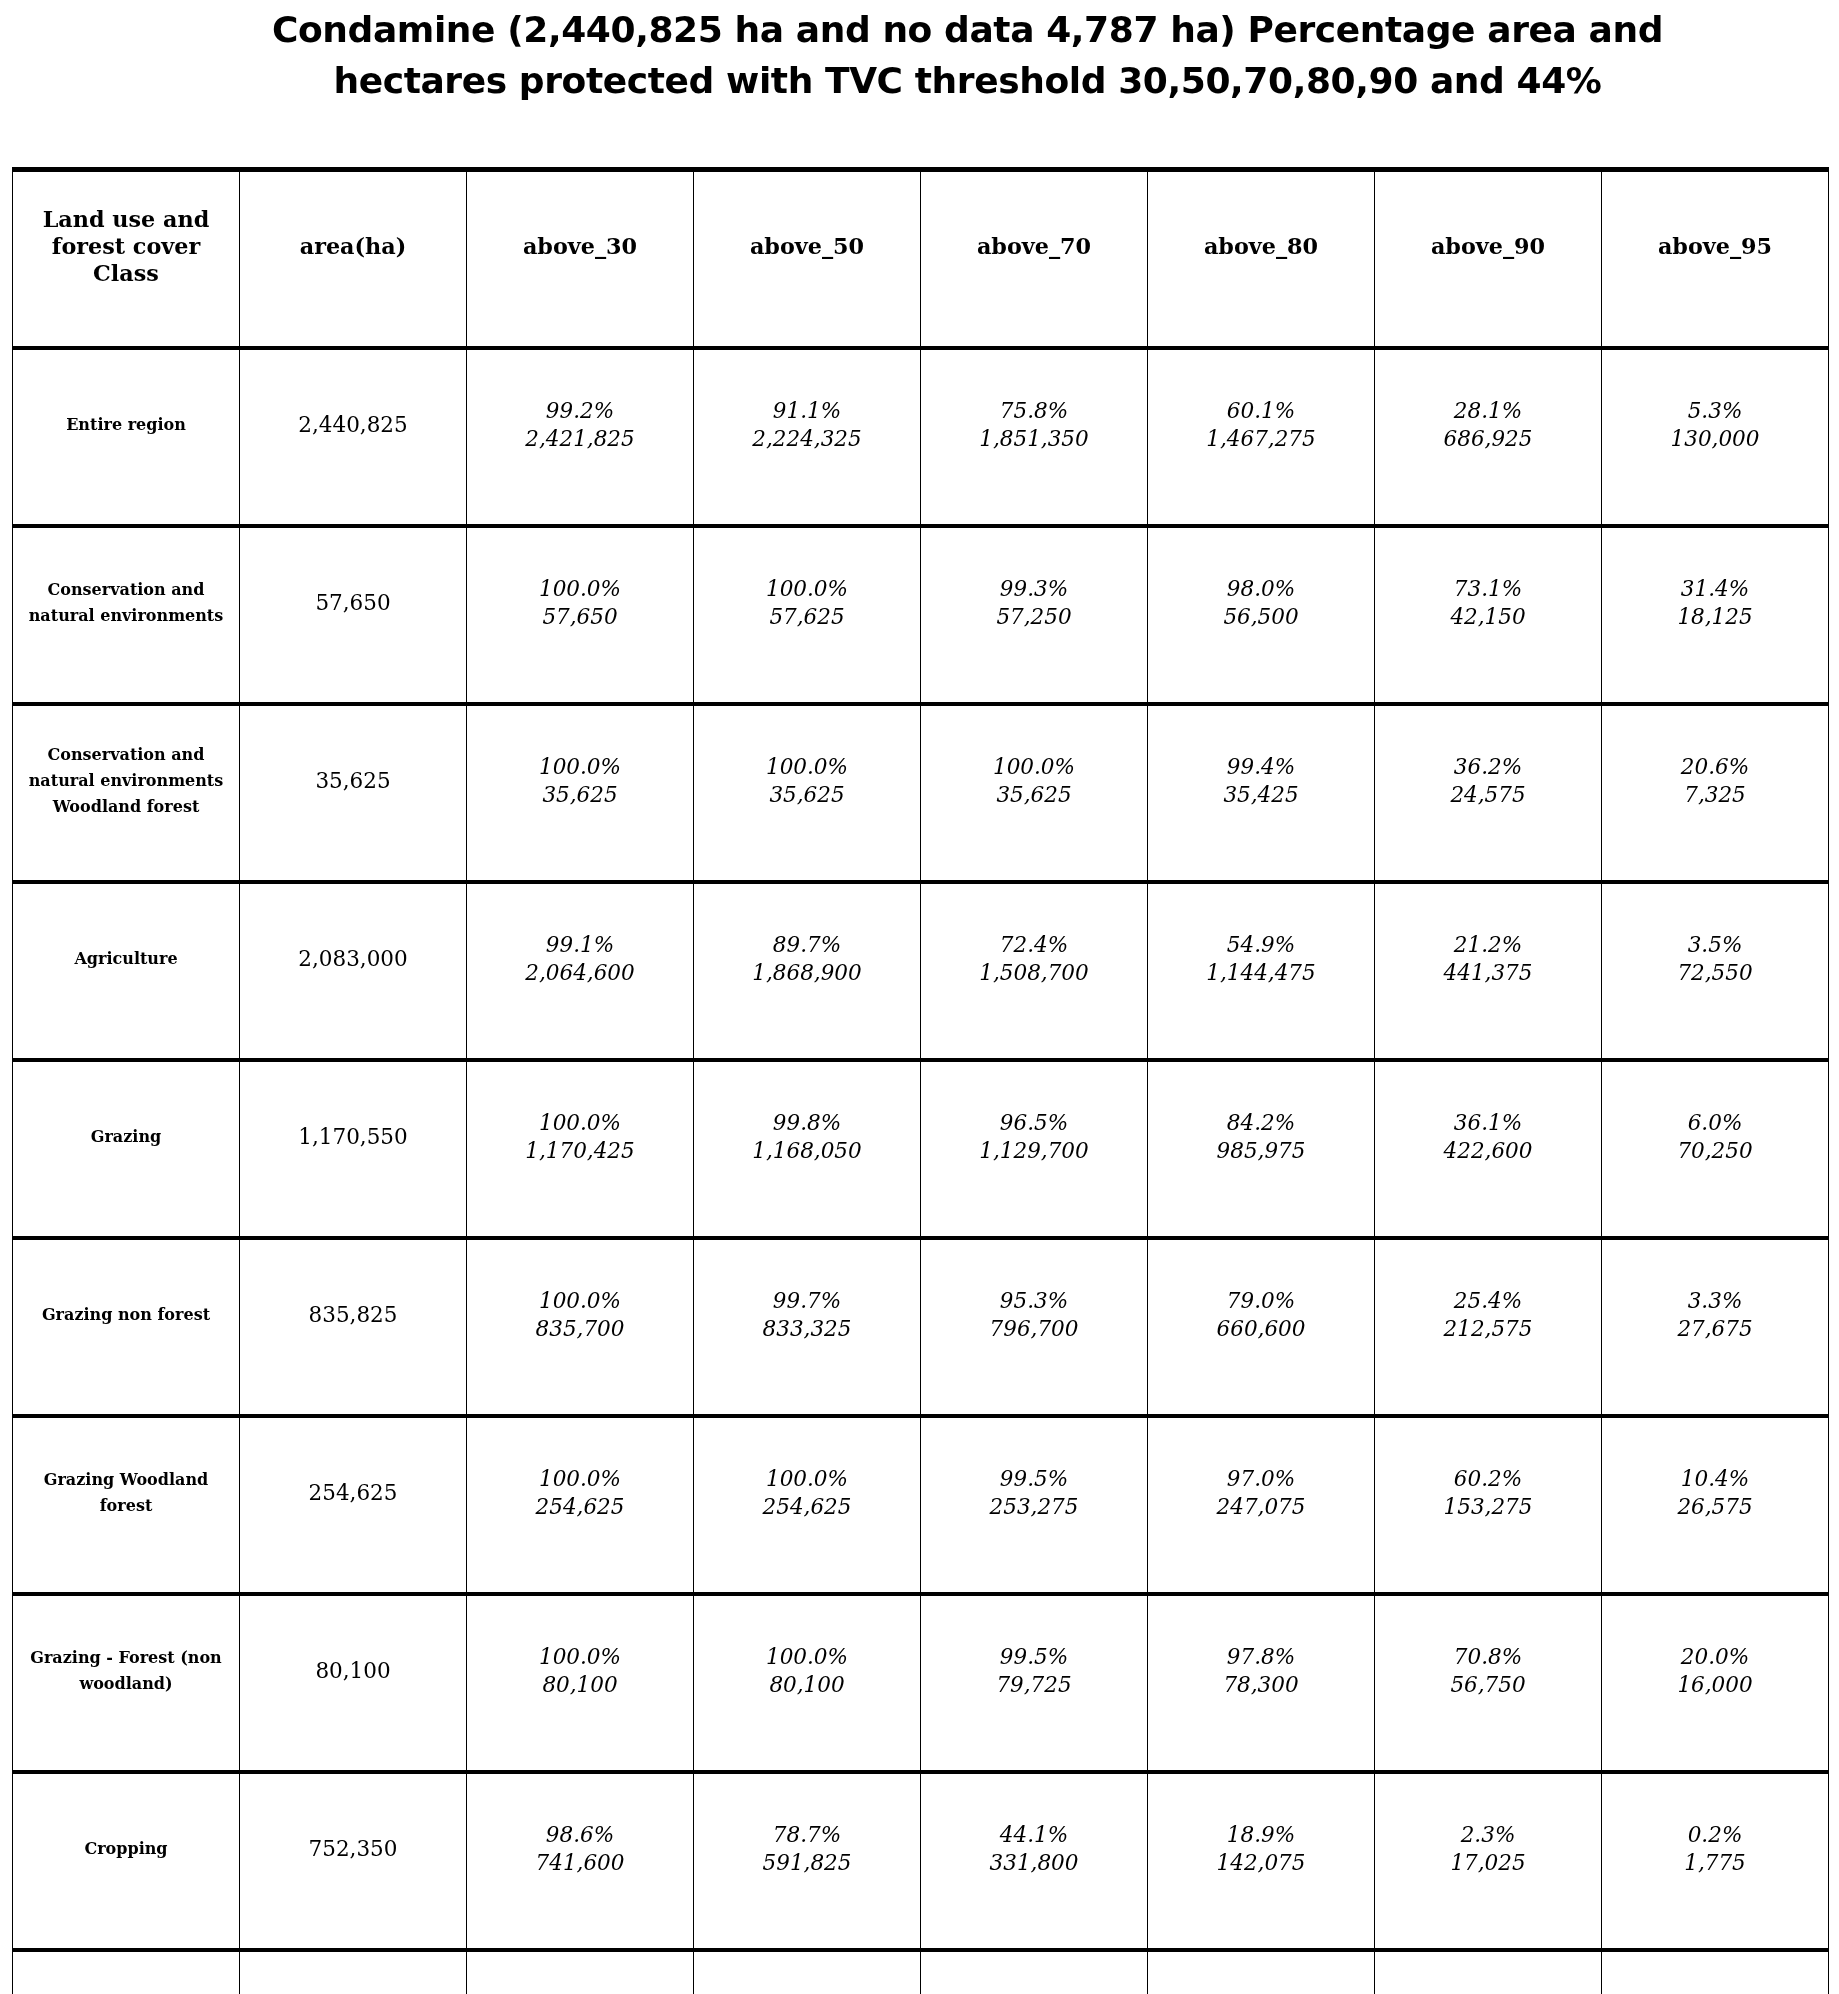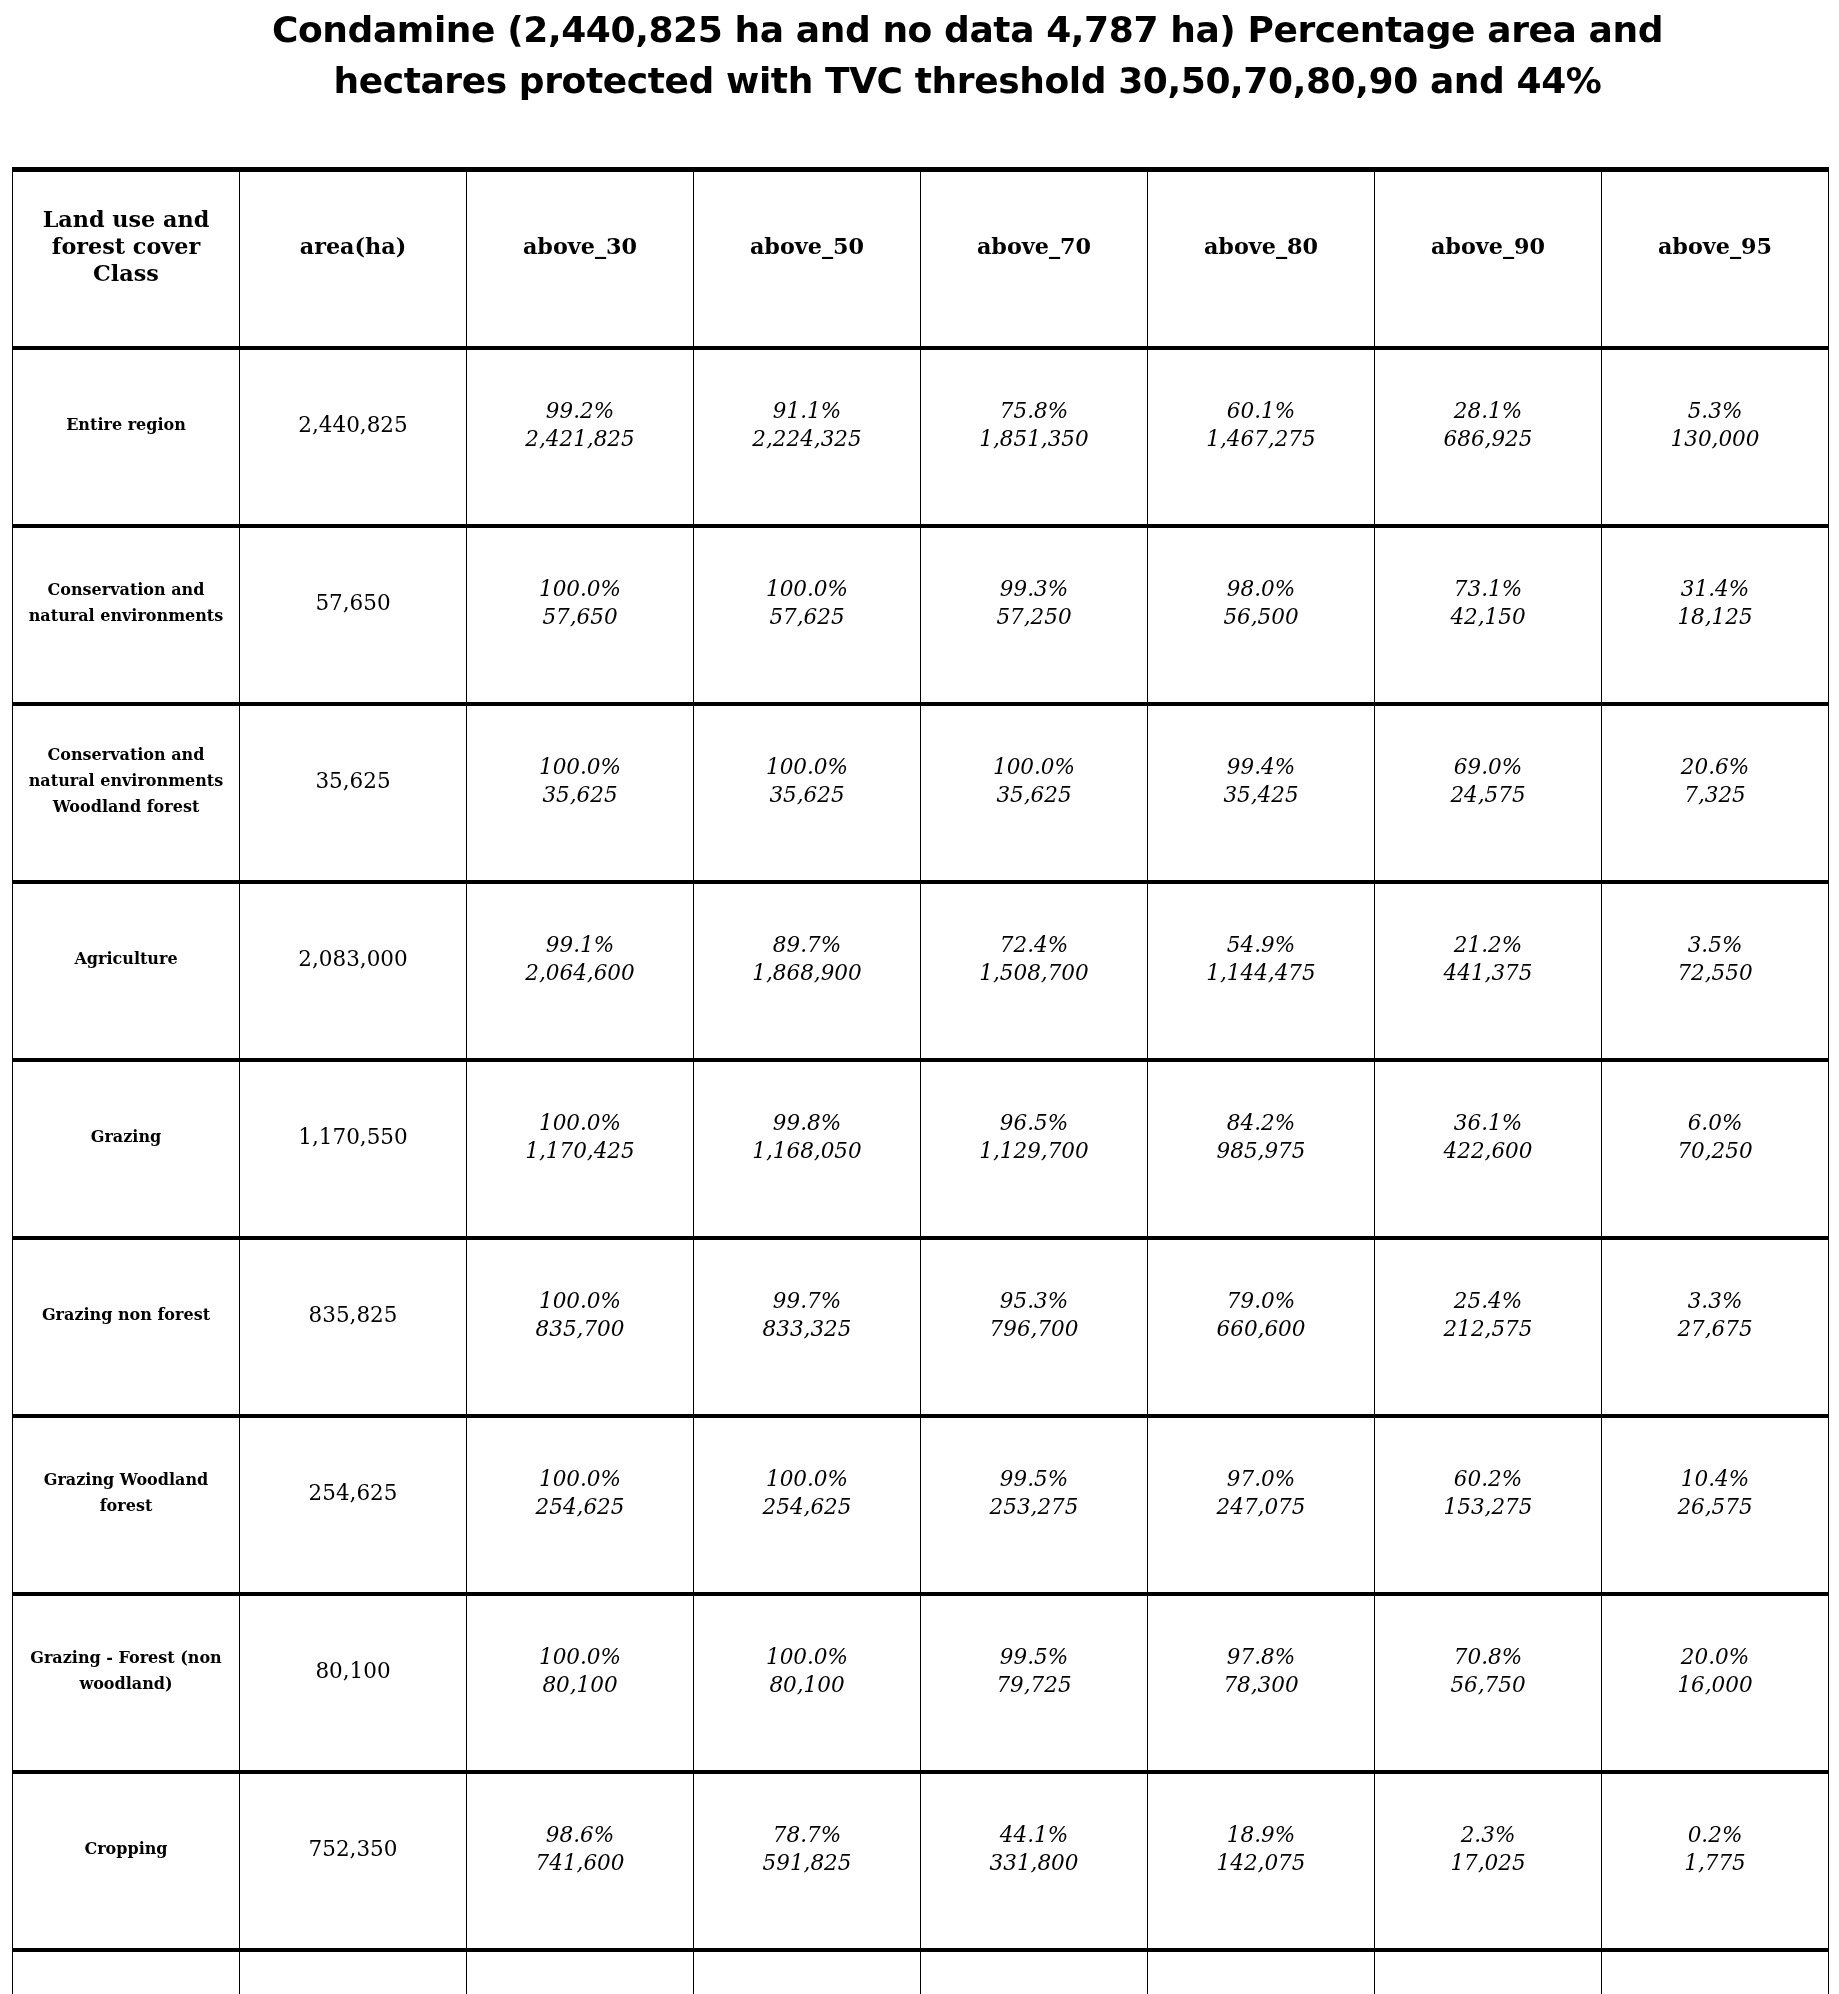--- a/index.html
+++ b/index.html
@@ -125,21 +125,21 @@
     </td>
     <td class="pair-cell">
       <div class="pct">100.0%</div>
       <div class="ha">35,625</div>
     </td>
     <td class="pair-cell">
       <div class="pct">99.4%</div>
       <div class="ha">35,425</div>
     </td>
     <td class="pair-cell">
-      <div class="pct">69.0%</div>
+      <div class="pct">36.2%</div>
       <div class="ha">24,575</div>
     </td>
     <td class="pair-cell">
       <div class="pct">20.6%</div>
       <div class="ha">7,325</div>
     </td>
   </tr>
 
   <tr>
     <td class="label-cell">Agriculture</td>

